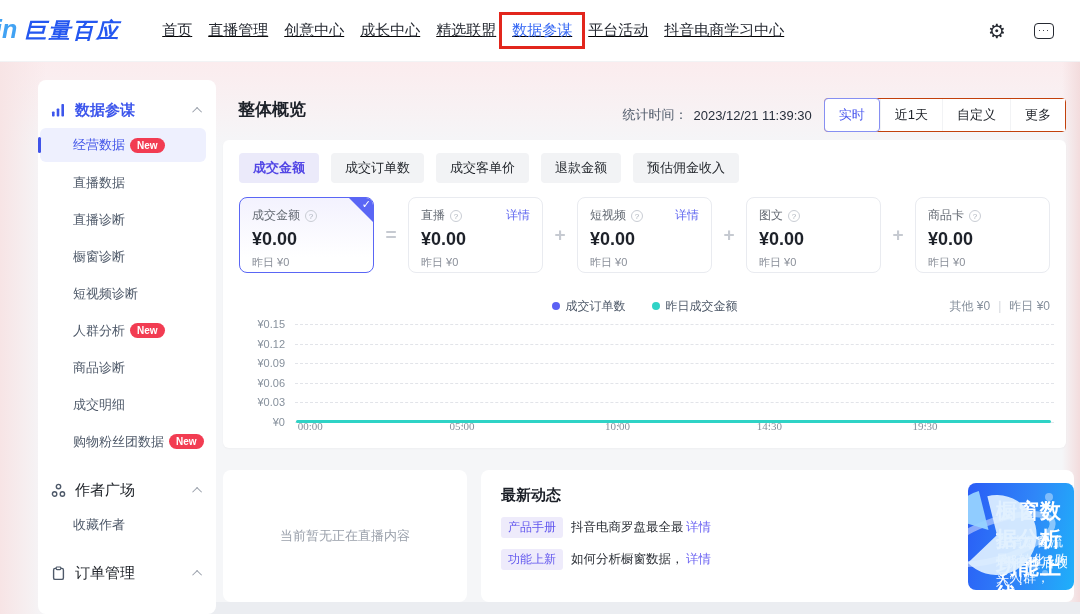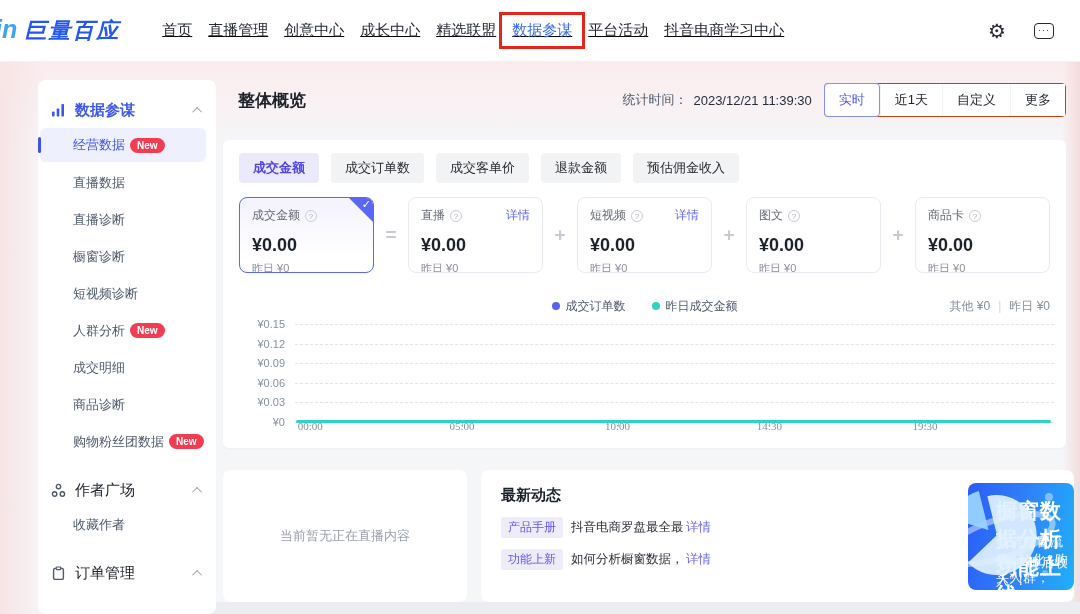--- a/index.html
+++ b/index.html
@@ -47,22 +47,22 @@
     padding-left:35px; font-size:13px; color:#4e5969; cursor:pointer; }
   .side-item.selected { background:#eef0fe; color:#4053e8; border-radius:6px;
     margin:2px 10px 2px 2px; height:34px; padding-left:33px; }
   .side-item.selected::before { content:""; position:absolute; left:-2px; top:9px; width:3px; height:16px;
     background:#4053e8; border-radius:2px; }
   .badge-new { background:#f23c52; color:#fff; font-size:10px; font-weight:bold;
     padding:2px 7px; border-radius:9px; margin-left:5px; line-height:1.1; }
 
   
   .main { position:absolute; left:223px; right:10px; top:0; height:552px; z-index:2; }
-  .ov-header { position:absolute; top:20px; left:15px; right:4px; height:36px;
-    display:flex; align-items:center; }
+  .ov-header { position:absolute; top:36px; left:15px; right:4px; height:36px;
+    display:flex; align-items:flex-start; }
   .ov-title { font-size:17px; font-weight:bold; color:#1d2129; }
   .ov-right { margin-left:auto; display:flex; align-items:center; gap:12px; }
   .stat-time-label { font-size:13px; color:#4e5969; }
   .stat-time-value { font-size:13px; color:#272e3b; margin-left:-6px; }
   .time-group { display:flex; background:#fff; border:1px solid #c2410c; border-radius:4px; }
   .tbtn { padding:7px 14px; font-size:13px; color:#1f2329; background:#fff; cursor:pointer;
     border-left:1px solid #f2f3f5; white-space:nowrap; }
   .tbtn:first-child { border-left:none; }
   .tbtn.active { color:#4a58ee; border:1px solid #868ff2; border-radius:4px; margin:-1px 0 -1px -1px; position:relative; z-index:1; }
 
@@ -78,21 +78,21 @@
     padding:9px 12px 0 12px; background:#fff; overflow:hidden; cursor:pointer; }
   .stat-card.selected { border:1.5px solid #5a66f5; background:linear-gradient(180deg,#f3f2fe 0%,#ffffff 80%); }
   .stat-card.selected::after { content:""; position:absolute; top:-1px; right:-1px;
     border-top:26px solid #5a66f5; border-left:26px solid transparent; }
   .check { position:absolute; top:0px; right:2px; color:#fff; font-size:11px; z-index:1; }
   .check::before { content:"✓"; }
   .stat-head { display:flex; align-items:center; gap:5px; font-size:12px; color:#646a73; }
   .q-icon { width:12px; height:12px; border:1px solid #c9cdd4; border-radius:50%; color:#aab0ba;
     font-size:8px; line-height:11px; text-align:center; cursor:pointer; }
   .detail-link { margin-left:auto; color:#6168f0; font-size:12px; cursor:pointer; }
-  .stat-value { font-size:18px; font-weight:bold; color:#1d2129; margin-top:11px; }
+  .stat-value { font-size:18px; font-weight:bold; color:#1d2129; margin-top:5px; }
   .stat-sub { font-size:11px; color:#8a8f99; margin-top:5px; }
   .sep { width:34px; display:flex; align-items:center; justify-content:center;
     color:#c6cad1; font-size:19px; font-weight:bold; }
 
   .legend-row { position:absolute; top:158px; left:0; right:0; height:16px;
     display:flex; justify-content:center; align-items:center; gap:26px; }
   .legend-item { display:flex; align-items:center; gap:6px; font-size:12px; color:#4e5969; cursor:pointer; }
   .dot { width:8px; height:8px; border-radius:50%; }
   .dot-today { background:#5b61f4; }
   .dot-yesterday { background:#30d3c6; }
@@ -186,24 +186,24 @@
         <span>橱窗诊断</span>
       </div>
       <div class="side-item">
         <span>短视频诊断</span>
       </div>
       <div class="side-item">
         <span>人群分析</span>
         <span class="badge-new">New</span>
       </div>
       <div class="side-item">
+        <span>商品诊断</span>
+      </div>
+      <div class="side-item">
         <span>成交明细</span>
-      </div>
-      <div class="side-item">
-        <span>商品诊断</span>
       </div>
       <div class="side-item">
         <span>购物粉丝团数据</span>
         <span class="badge-new">New</span>
       </div>
       <div class="side-section-title sst-dark">
         <svg width="15" height="15" viewBox="0 0 15 15">
           <circle cx="7.5" cy="3.6" r="2.2" fill="none" stroke="#4e5969" stroke-width="1.4"></circle>
           <circle cx="3.6" cy="11" r="2.2" fill="none" stroke="#4e5969" stroke-width="1.4"></circle>
           <circle cx="11.4" cy="11" r="2.2" fill="none" stroke="#4e5969" stroke-width="1.4"></circle>

